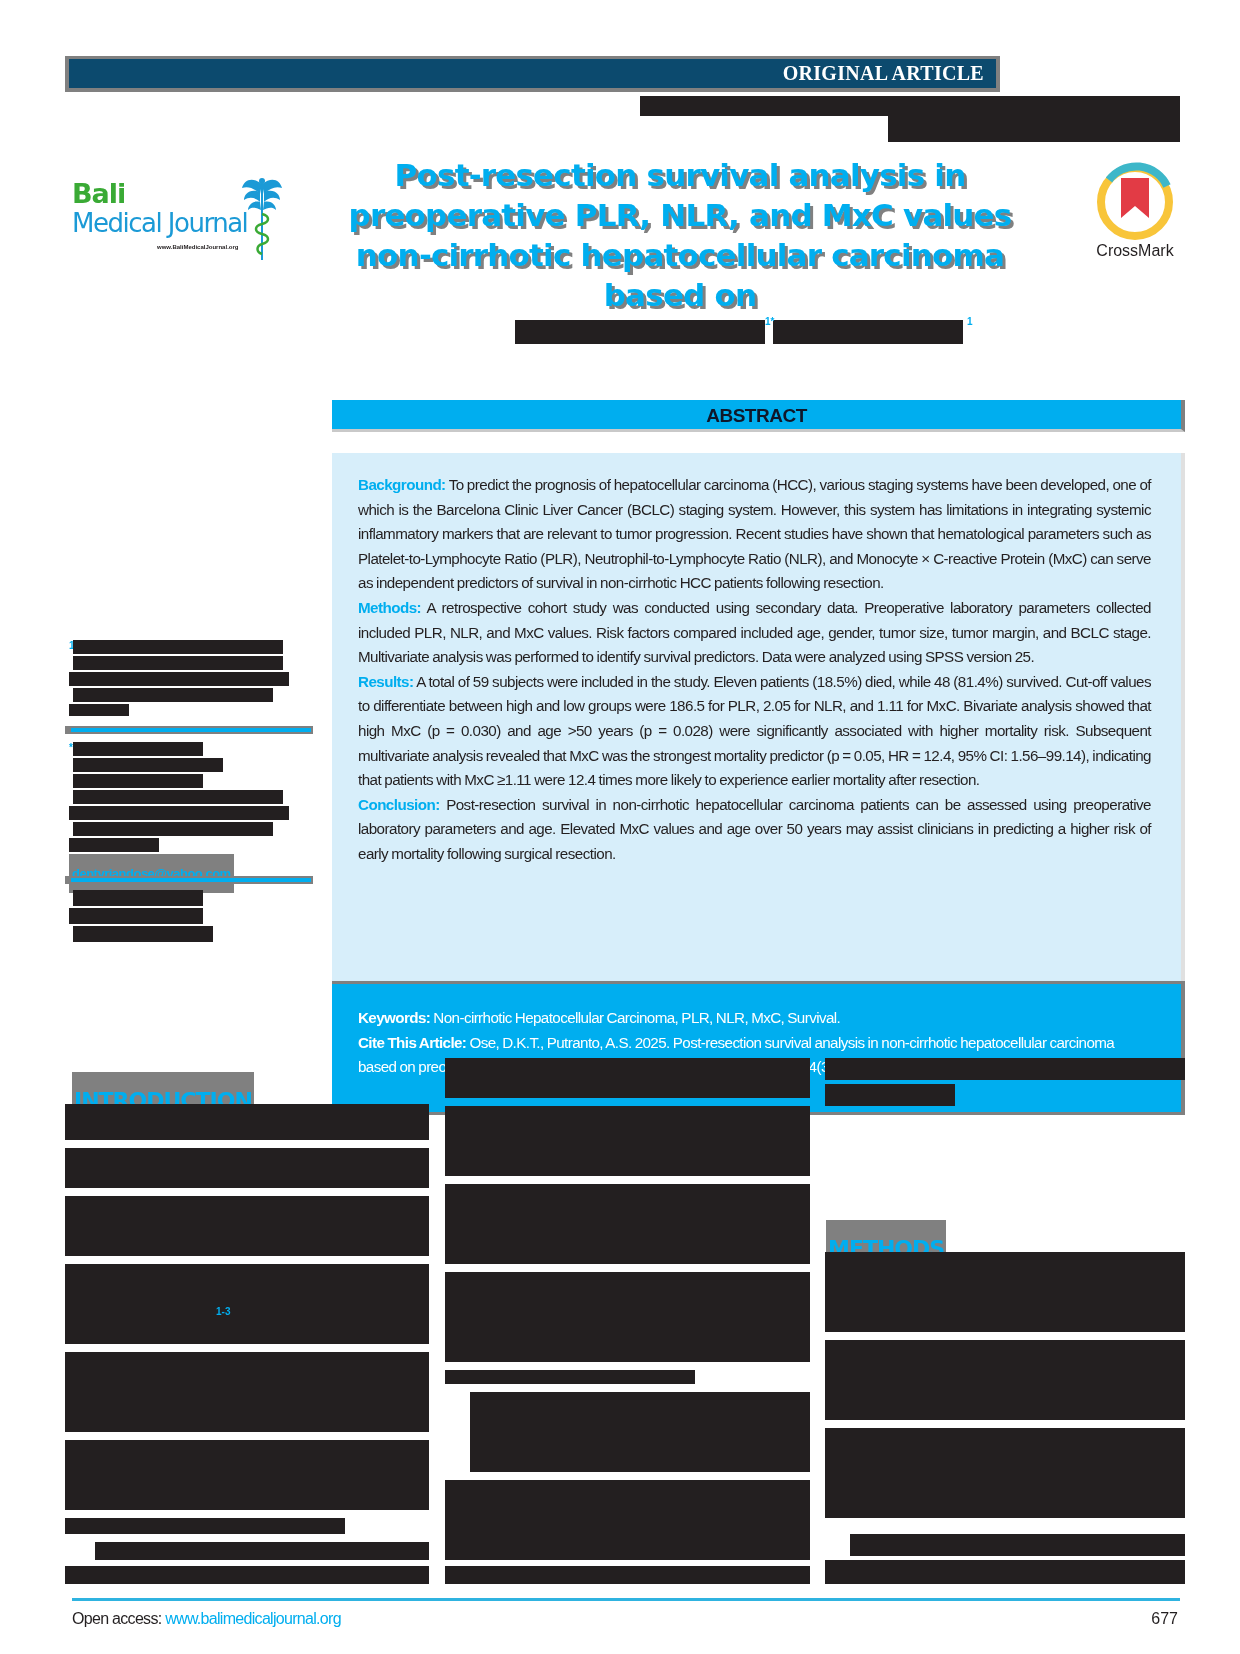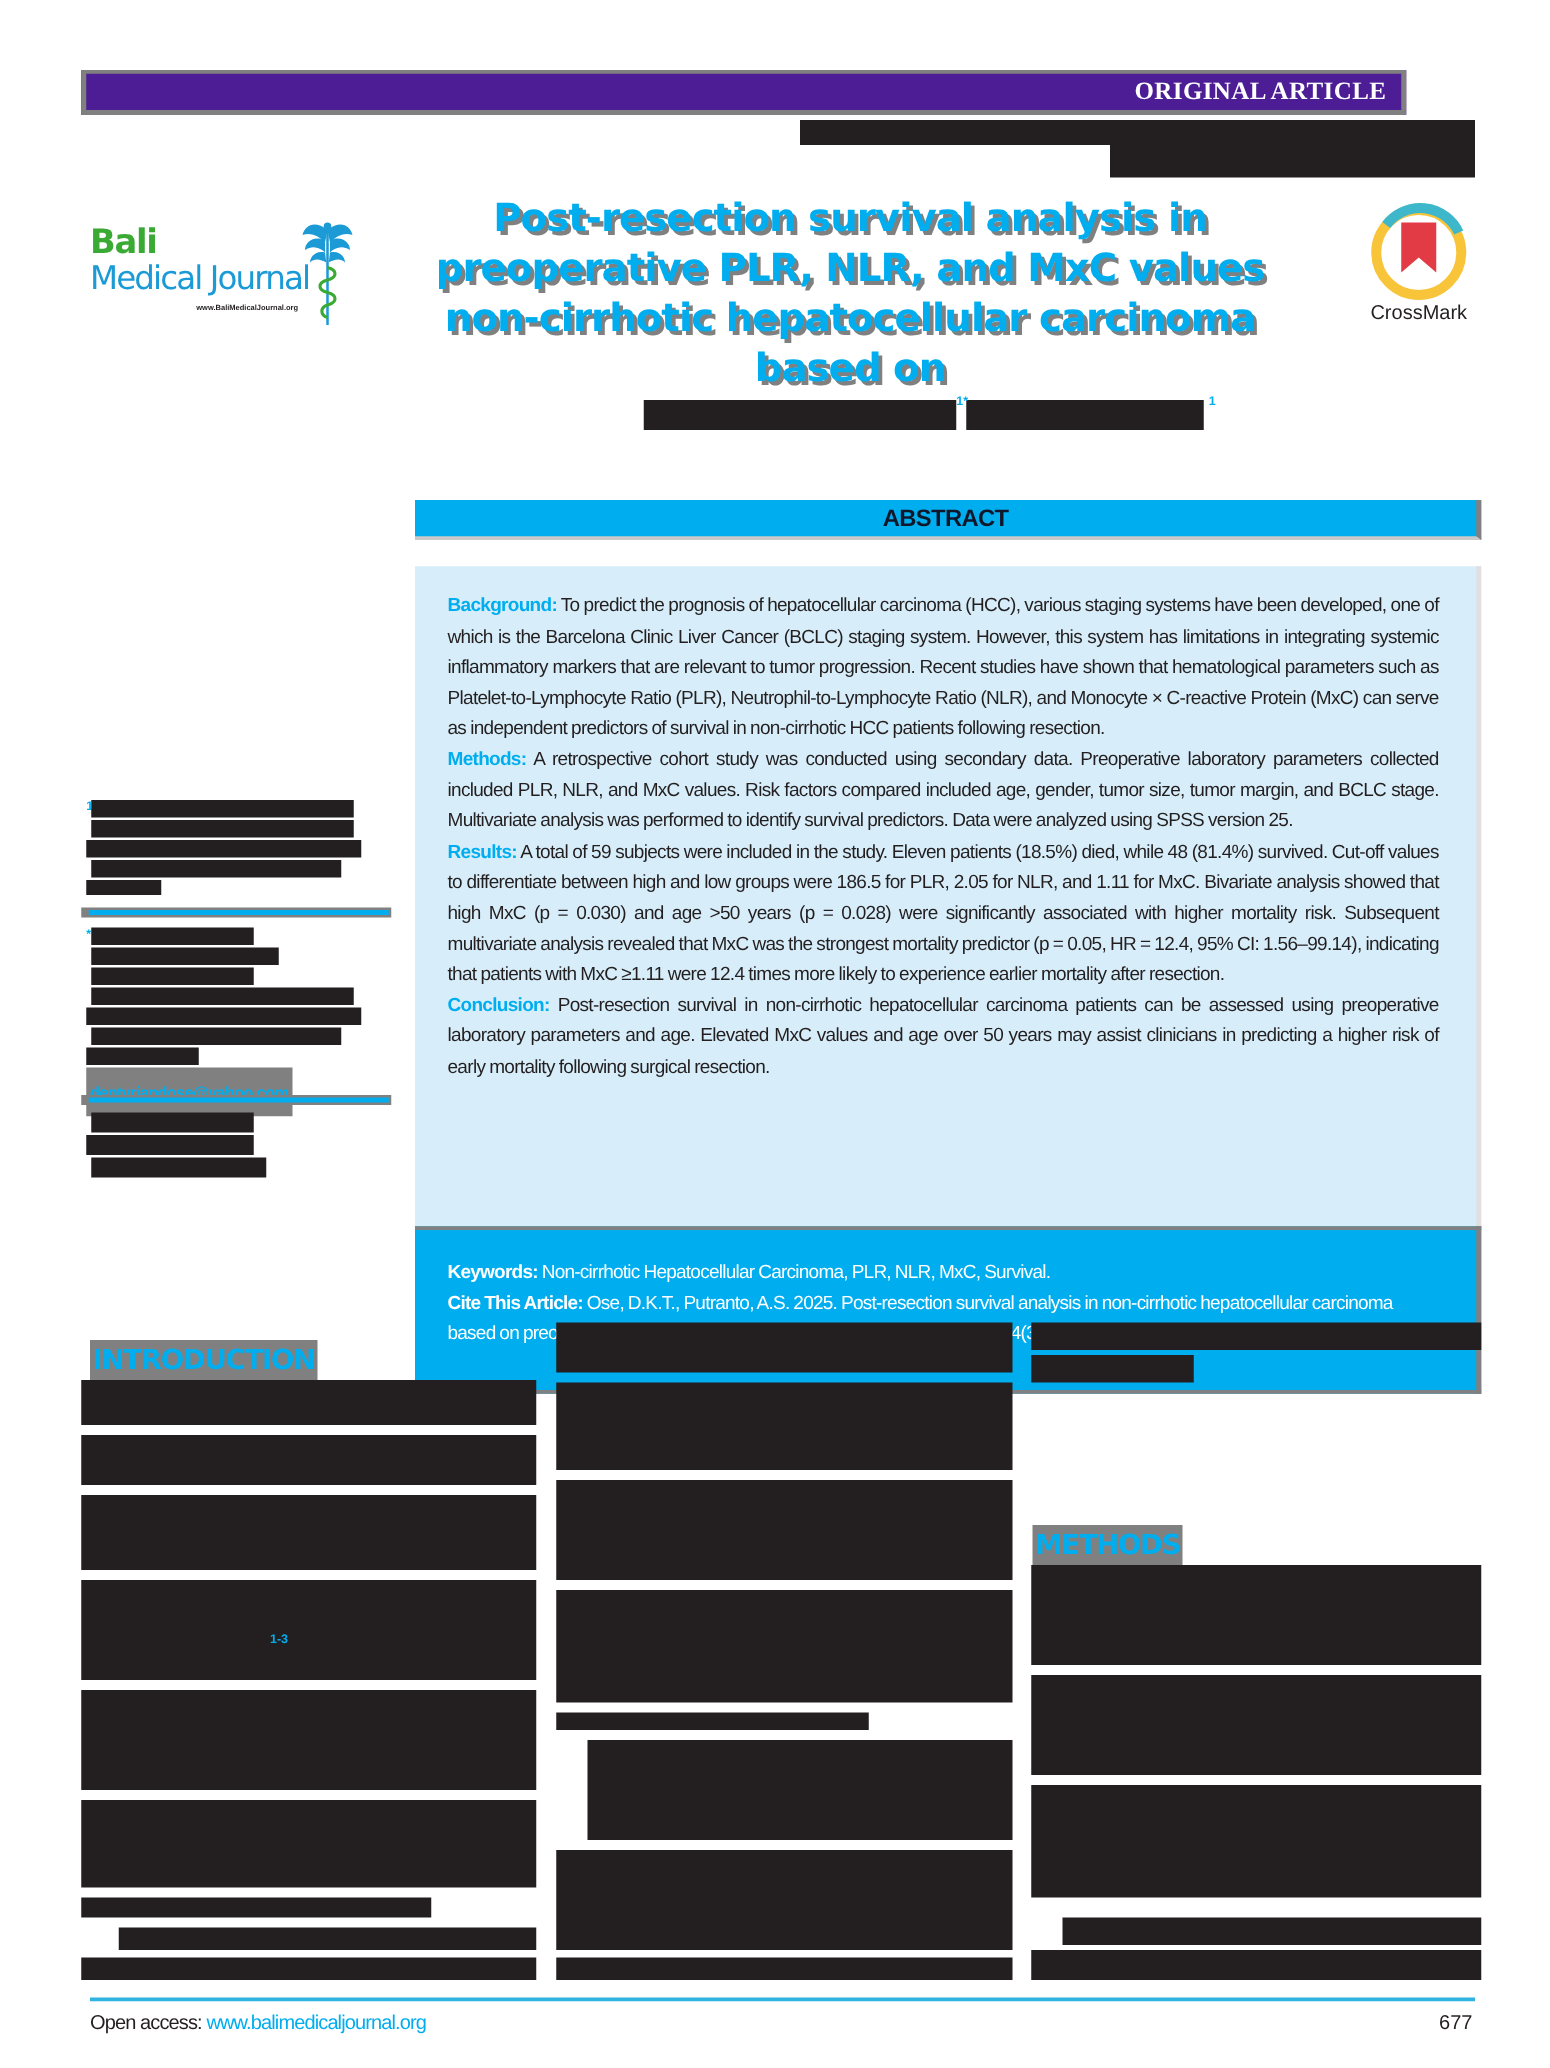--- a/index.html
+++ b/index.html
@@ -1,21 +1,21 @@
 <!DOCTYPE html>
 <html><head>
 <meta charset="utf-8">
 <style>
   html, body { margin:0; padding:0; background:#ffffff; }
   body { width:1240px; height:1654px; position:relative; overflow:hidden;
          font-family:"Liberation Sans", "DejaVu Sans", sans-serif; color:#231f20; }
   .abs { position:absolute; }
 
   
-  .top-band { left:65px; top:56px; width:1060px; height:36px; background:#4c1d95;
+  .top-band { left:65px; top:56px; width:935px; height:36px; background:#0c4a6e;
               border:4px solid #808080; border-top-width:3px; box-sizing:border-box; }
   .top-band span { position:absolute; right:12px; top:3px; color:#fff; font-weight:bold;
                    font-family:"Liberation Serif", serif; font-size:20px; letter-spacing:0.3px; }
 
   
   .redact { background:#231f20; position:absolute; }
 
   
   .logo { left:72px; top:178px; width:210px; height:80px; }
   .logo .bali { position:absolute; left:0; top:0; color:#3aaa35; font-size:27px; font-weight:bold;
@@ -60,21 +60,21 @@
   
   .sidebar { left:65px; top:640px; width:248px; }
   .side-rule { position:absolute; height:8px; background:#808080; }
   .side-rule::after { content:""; position:absolute; left:6px; right:2px; top:2px; height:4px; background:#00aeef; }
   .sup-blue { position:absolute; color:#00aeef; font-size:10px; font-weight:bold; }
   .email { position:absolute; color:#00aeef; font-weight:bold; font-size:13px; background:#808080;
            padding:12px 3px; letter-spacing:-0.5px; }
 
   
   .sec-head { position:absolute; color:#00aeef; font-weight:bold; font-size:22px; letter-spacing:-1px;
-              background:#808080; padding:4px 2px; line-height:26px; font-family:"DejaVu Sans", sans-serif; }
+              background:#808080; padding:16px 2px; line-height:26px; font-family:"DejaVu Sans", sans-serif; }
 
   
   .footer-rule { left:72px; top:1598px; width:1108px; height:3px; background:#2fb3e0; }
   .footer-left { left:72px; top:1610px; font-size:16px; letter-spacing:-0.7px; color:#231f20; }
   .footer-left a { color:#00aeef; text-decoration:none; }
   .footer-right { right:62px; top:1610px; font-size:16px; color:#231f20; }
 </style>
 </head>
 <body>
 

